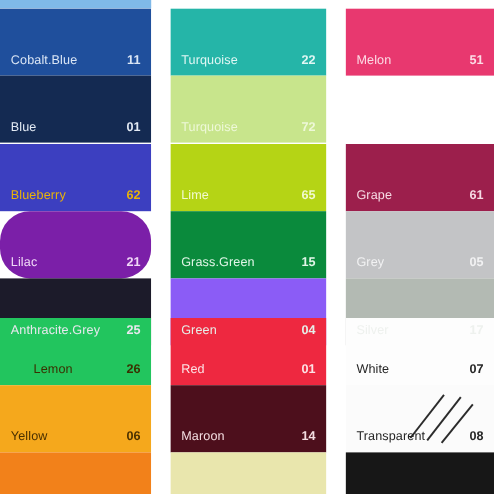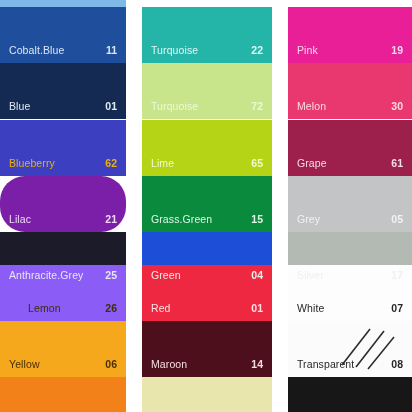--- a/index.html
+++ b/index.html
@@ -108,21 +108,21 @@
         <div class="swatch" style="background: rgb(123, 31, 168); color: rgb(240, 217, 247); height: 56px; border-radius: 25px;">
           <span class="label">Lilac</span>
           <span class="num">21</span>
         </div>
         <div class="swatch" style="background: rgb(28, 27, 42); color: rgb(232, 232, 238); height: 56px;">
           <span class="label">Anthracite.Grey</span>
           <span class="num">25</span>
         </div>
       </div>
       <div class="block" style="top: 265px; height: 168px;">
-        <div class="swatch" style="background: #8b5cf6; color: rgb(58, 48, 0); height: 56px; padding-left: 28px;">
+        <div class="swatch" style="background: #22c55e; color: rgb(58, 48, 0); height: 56px; padding-left: 28px;">
           <span class="label">Lemon</span>
           <span class="num">26</span>
         </div>
         <div class="swatch" style="background: rgb(245, 168, 28); color: rgb(74, 48, 0); height: 56px;">
           <span class="label">Yellow</span>
           <span class="num">06</span>
         </div>
         <div class="swatch" style="background: rgb(242, 129, 26); color: rgb(253, 232, 210); height: 56px;"></div>
       </div>
     </div>
@@ -139,46 +139,42 @@
       </div>
       <div class="block" style="top: 120px; height: 168px;">
         <div class="swatch" style="background: rgb(181, 212, 21); color: rgb(242, 250, 208); height: 56px;">
           <span class="label">Lime</span>
           <span class="num">65</span>
         </div>
         <div class="swatch" style="background: rgb(10, 138, 60); color: rgb(226, 246, 232); height: 56px;">
           <span class="label">Grass.Green</span>
           <span class="num">15</span>
         </div>
-        <div class="swatch" style="background: #1d4ed8; color: rgb(230, 239, 233); height: 56px;">
+        <div class="swatch" style="background: #8b5cf6; color: rgb(230, 239, 233); height: 56px;">
           <span class="label">Green</span>
           <span class="num">04</span>
         </div>
       </div>
       <div class="block" style="top: 265px; height: 168px;">
         <div class="swatch" style="background: rgb(238, 40, 64); color: rgb(253, 227, 230); height: 56px; text-align: right;">
           <span class="label">Red</span>
           <span class="num">01</span>
         </div>
         <div class="swatch" style="background: rgb(77, 15, 28); color: rgb(244, 221, 225); height: 56px;">
           <span class="label">Maroon</span>
           <span class="num">14</span>
         </div>
         <div class="swatch" style="background: rgb(233, 230, 173); color: rgb(61, 58, 24); height: 56px;"></div>
       </div>
     </div>
     <div class="column col-3">
       <div class="block" style="top: 7px; height: 112px;">
-        <div class="swatch" style="background: rgb(232, 31, 150); color: rgb(251, 214, 236); height: 56px;">
-          <span class="label">Pink</span>
-          <span class="num">19</span>
-        </div>
         <div class="swatch" style="background: rgb(232, 56, 111); color: rgb(252, 219, 229); height: 56px;">
           <span class="label">Melon</span>
-          <span class="num">30</span>
+          <span class="num">51</span>
         </div>
       </div>
       <div class="block" style="top: 120px; height: 168px;">
         <div class="swatch" style="background: rgb(156, 31, 76); color: rgb(247, 219, 229); height: 56px;">
           <span class="label">Grape</span>
           <span class="num">61</span>
         </div>
         <div class="swatch" style="background: rgb(195, 196, 198); color: rgb(242, 242, 243); height: 56px;">
           <span class="label">Grey</span>
           <span class="num">05</span>

